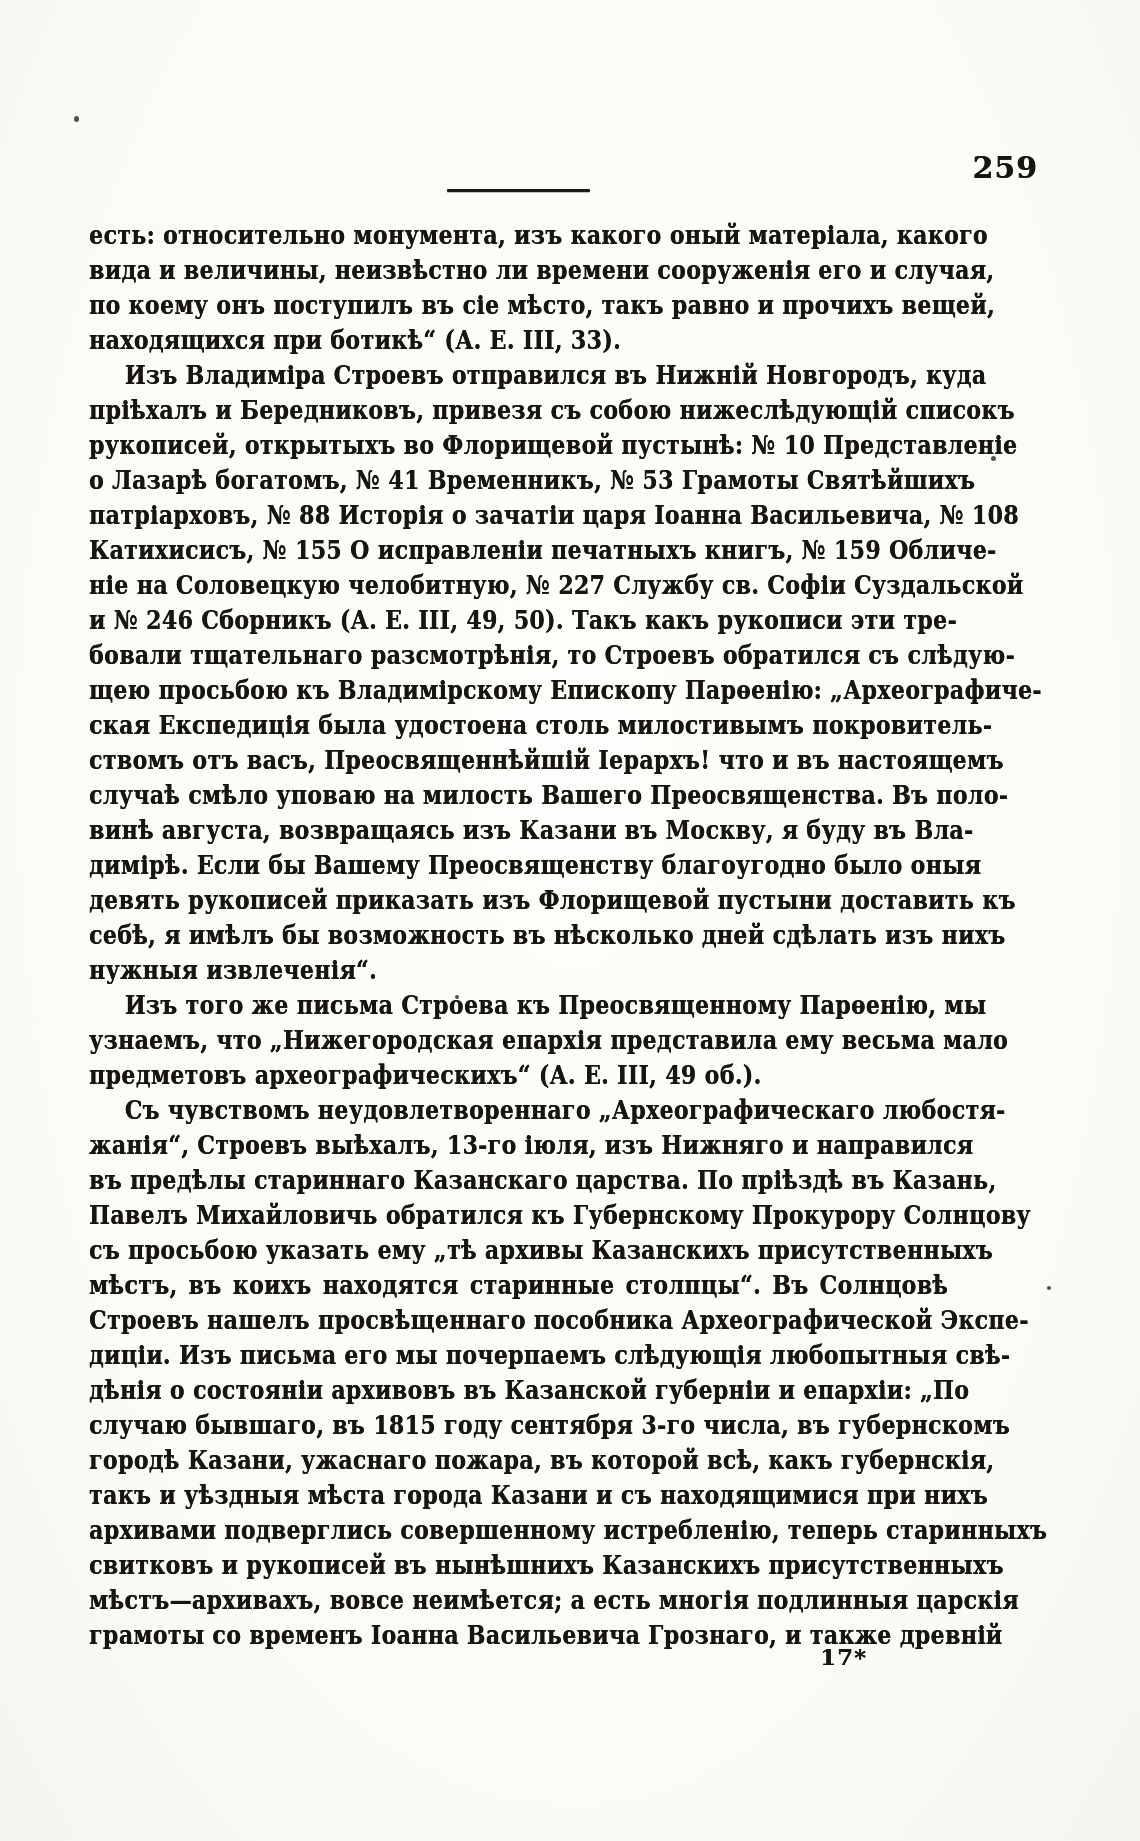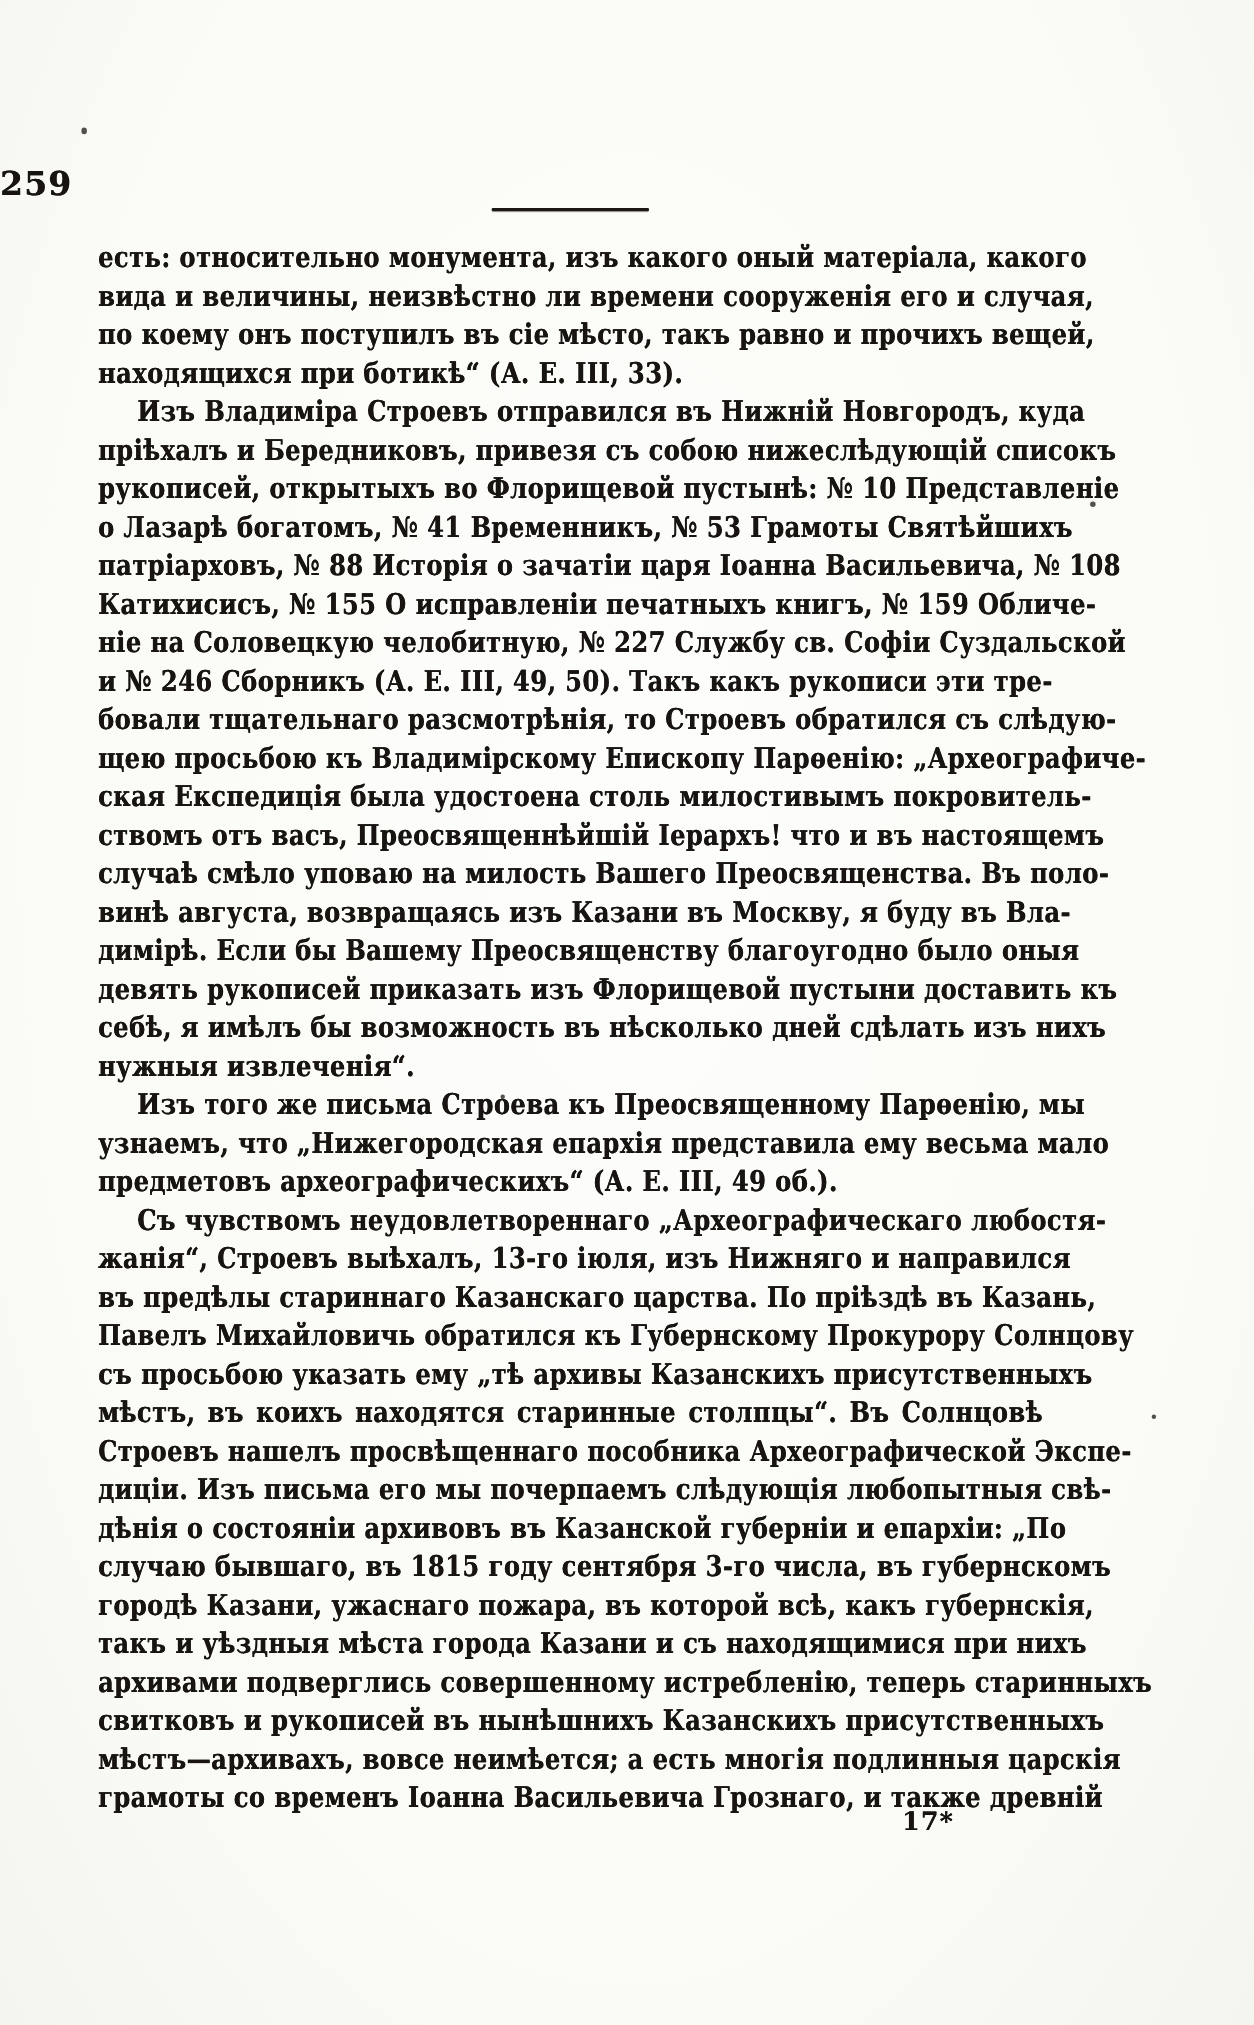--- a/index.html
+++ b/index.html
@@ -4,21 +4,21 @@
 <style>
   html,body{margin:0;padding:0}
   body{
     width:1140px;height:1841px;position:relative;overflow:hidden;
     background:radial-gradient(ellipse at 50% 42%, #fdfdfb 0%, #fafaf6 70%, #f5f5f0 100%);
     font-family:"DejaVu Serif","Liberation Serif",serif;
     color:#171411;
   }
   .page-number{
     position:absolute;top:150px;left:0;width:1038px;
-    text-align:left;font-size:30px;font-weight:700;letter-spacing:1px;
+    text-align:right;font-size:30px;font-weight:700;letter-spacing:1px;
     text-shadow:0.3px 0 0 currentColor;
   }
   .page-rule{
     position:absolute;left:447px;top:189px;width:143px;height:3px;
     background:#1c1915;border-radius:1px;
     box-shadow:0 1px 0 rgba(28,25,21,.25);
   }
   .text-block{
     position:absolute;left:89px;top:218px;width:1012px;
     transform:scaleX(0.849);transform-origin:0 0;

